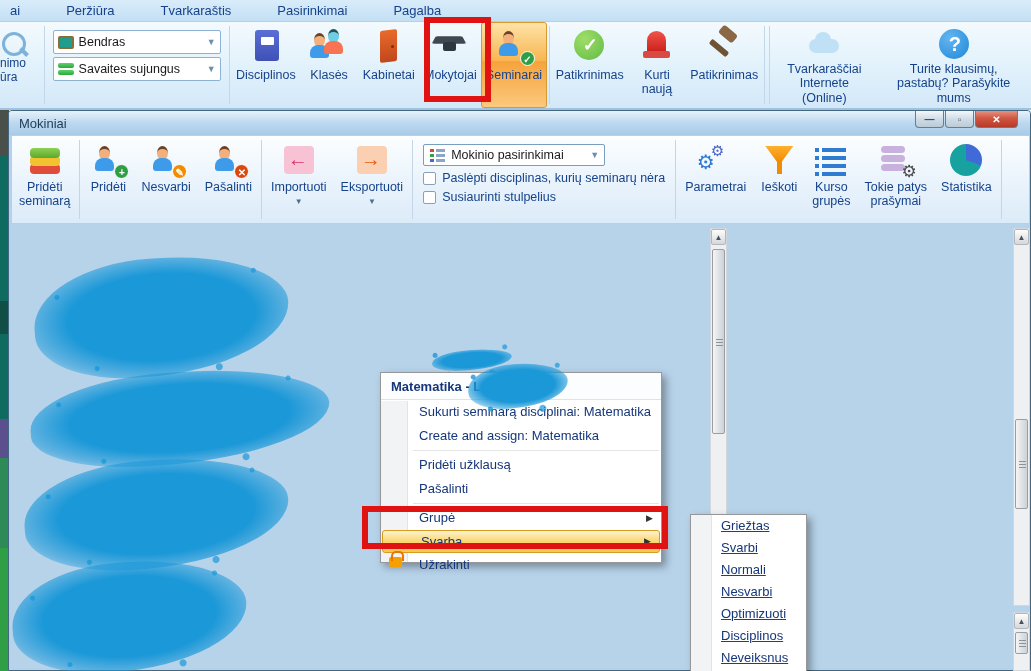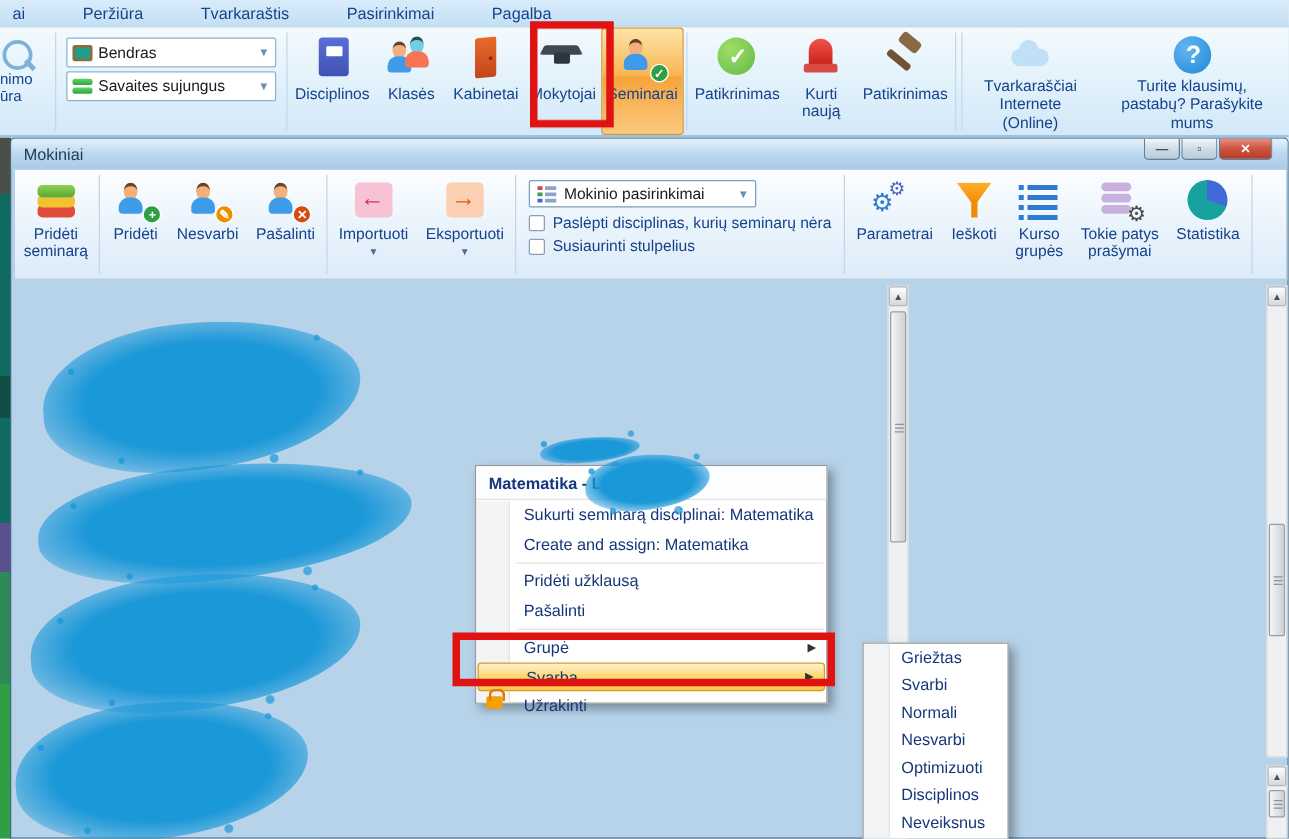--- a/index.html
+++ b/index.html
@@ -169,21 +169,21 @@
     border:1px solid #979797; box-shadow:4px 4px 8px rgba(0,0,0,.35); z-index:50; font-size:13px; }
   .cmenu .hdr { height:27px; line-height:27px; padding-left:10px; font-weight:bold; color:#16367a;
     border-bottom:1px solid #e2e2e2; background:#fcfdfe; }
   .cmenu .gutter { position:absolute; left:0; top:28px; bottom:0; width:27px; background:#f2f3f5; border-right:1px solid #e3e4e6; }
   .cmi { position:relative; height:24px; line-height:24px; padding-left:38px; color:#16367a; }
   .cmi .arrow { position:absolute; right:8px; top:0; font-size:9px; color:#333; }
   .cmi.hl { background:linear-gradient(#fdf3d0,#fbd66f 50%,#f8c84e); border:1px solid #d79b22; border-radius:3px;
     margin:0 1px; height:23px; line-height:21px; }
   .cmsep { height:1px; background:#e4e4e4; margin:2px 2px 2px 32px; }
   .smenu { position:absolute; left:690px; top:514px; width:117px; height:158px; background:#fff;
-    border:1px solid #979797; box-shadow:4px 4px 8px rgba(0,0,0,.35); z-index:55; font-size:13px; overflow:hidden; }
+    border:1px solid #979797; box-shadow:4px 4px 8px rgba(0,0,0,.35); z-index:55; font-size:13px; overflow:hidden;text-decoration:underline; }
   .smenu .gutter { position:absolute; left:0; top:0; bottom:0; width:21px; background:#f2f3f5; border-right:1px solid #e3e4e6; }
   .smi { position:relative; height:22px; line-height:22px; padding-left:30px; color:#16367a; }
 
   
   .redbox { position:absolute; border:6px solid #e01212; z-index:70; }
 
   
   .leftstrip { position:absolute; left:0; top:110px; width:9px; height:561px; z-index:2;
     background:linear-gradient(#4a4f4a 0 8%, #0f6b60 8% 34%, #114f46 34% 40%, #0f6b60 40% 55%, #5b4f8e 55% 62%, #2e8b57 62% 78%, #2f9e44 78% 100%); }
 </style>

